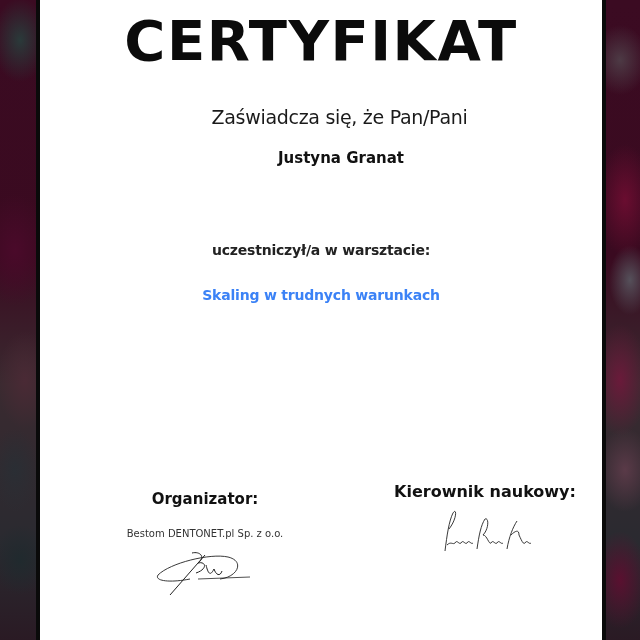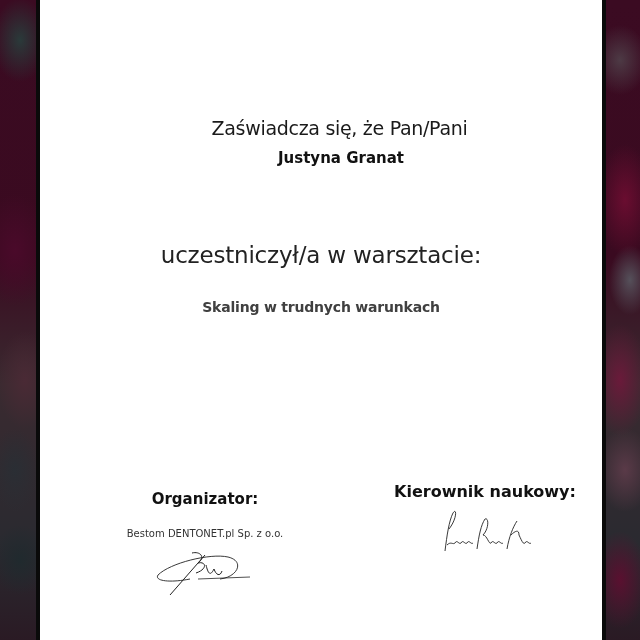--- a/index.html
+++ b/index.html
@@ -29,39 +29,40 @@
       background: #ffffff;
       border-left: 4px solid #0a0a0a;
       border-right: 4px solid #0a0a0a;
       box-sizing: content-box;
     }
     .center { position: absolute; left: 0; right: 0; text-align: center; color: #111; }
     .title {
       top: 12px; font-family: "DejaVu Sans", sans-serif; font-weight: bold;
       font-size: 56px; letter-spacing: 1.5px; color: #0b0b0b;
     }
-    .intro { top: 121px; font-size: 19px; color: #1a1a1a; font-family: "DejaVu Sans", sans-serif; font-weight: normal; letter-spacing: -0.3px; padding-left: 37px; }
+    .intro { top: 110px; font-size: 19px; color: #1a1a1a; font-family: "DejaVu Sans", sans-serif; font-weight: normal; letter-spacing: -0.3px; padding-left: 37px; }
     .name { top: 153px; font-size: 15px; font-weight: bold; font-family: "DejaVu Sans", sans-serif; color: #111; padding-left: 40px; }
-    .participated { top: 246px; font-size: 23px; font-family: "DejaVu Sans", sans-serif; font-weight: normal; color: #222; letter-spacing: -0.2px; }
-    .workshop { top: 291px; font-size: 14px; font-weight: bold; font-family: "DejaVu Sans", sans-serif; color: #404040; letter-spacing: -0.2px; margin-top: 12px; }
+    .participated { top: 246px; font-size: 14px; font-family: "DejaVu Sans", sans-serif; font-weight: bold; color: #222; letter-spacing: -0.2px; }
+    .workshop { top: 291px; font-size: 14px; font-weight: bold; font-family: "DejaVu Sans", sans-serif; color: #3b82f6; letter-spacing: -0.2px; }
     .sig-block { position: absolute; text-align: center; color: #111; }
     .sig-left { left: 50px; width: 230px; top: 494px; }
     .sig-right { left: 320px; width: 250px; top: 486px; }
     .sig-head { font-family: "DejaVu Sans", sans-serif; font-weight: bold; font-size: 15px; color: #111; }
     .sig-right .sig-head { font-size: 16px; }
     .sig-sub { font-family: "DejaVu Sans", sans-serif; font-size: 10px; color: #333; margin-top: 20px; }
     .sig-right .sig-sub { font-size: 8.5px; color: #444; margin-top: 4px; }
     .signature { display: block; margin: 4px auto 0; }
   </style>
 </head>
 <body>
 
 <div class="bg"></div>
 
 <div class="card">
+  <div class="center title">CERTYFIKAT</div>
   <div class="center intro">Zaświadcza się, że Pan/Pani</div>
   <div class="center name">Justyna Granat</div>
   <div class="center participated">uczestniczył/a w warsztacie:</div>
   <div class="center workshop">Skaling w trudnych warunkach</div>
 
   <div class="sig-block sig-left">
     <div class="sig-head">Organizator:</div>
     <div class="sig-sub">Bestom DENTONET.pl Sp. z o.o.</div>
     <svg class="signature" width="110" height="58" viewBox="0 0 110 58">
       <path d="M20 52 L55 12" stroke="#222" stroke-width="1" fill="none"></path>

